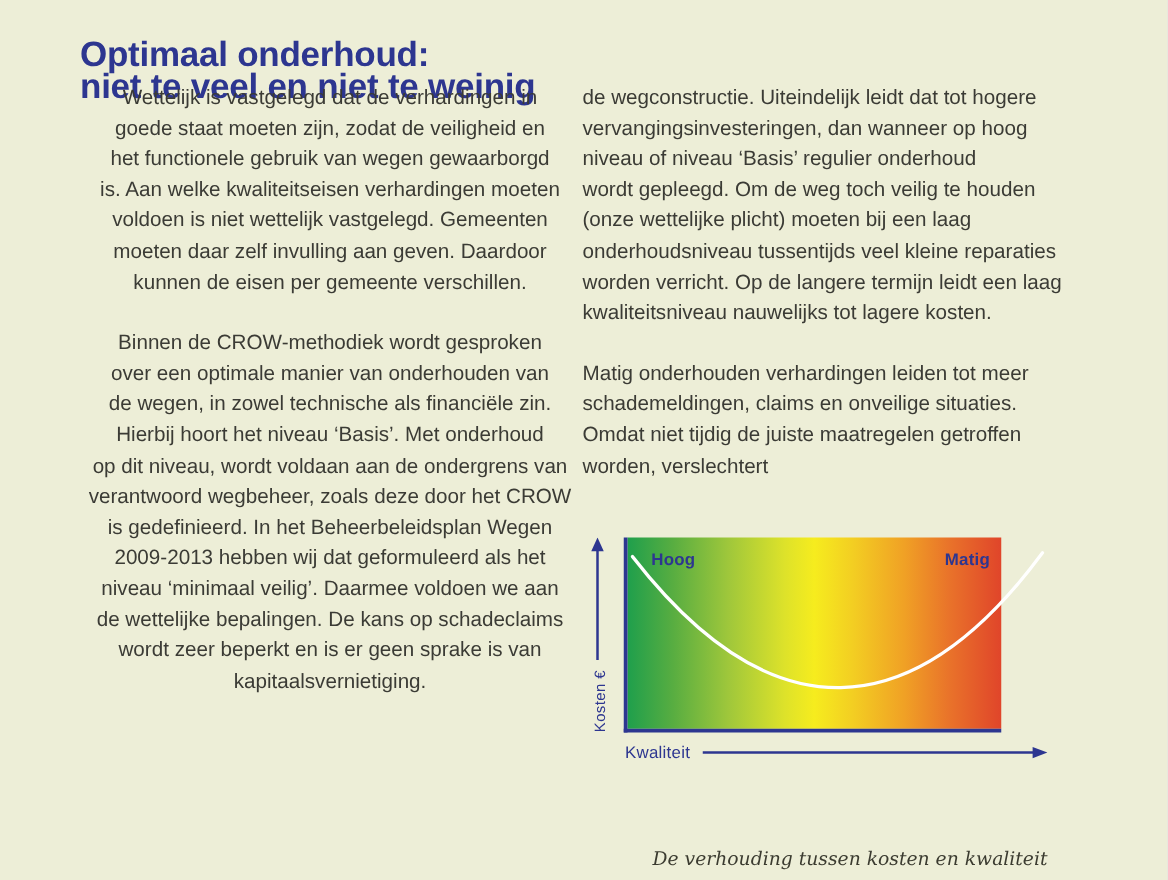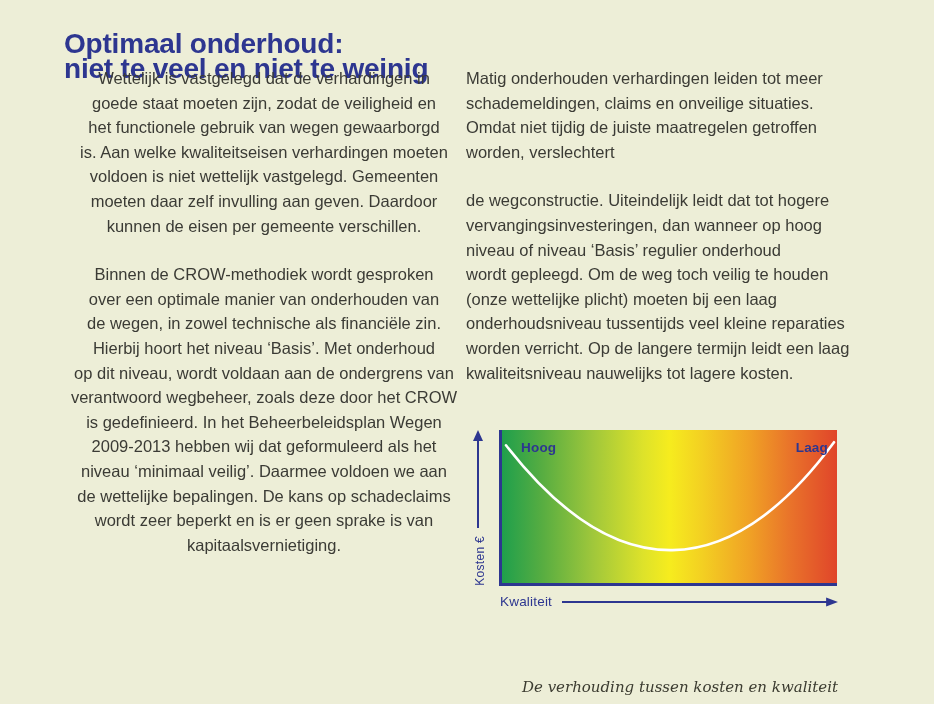--- a/index.html
+++ b/index.html
@@ -57,21 +57,21 @@
     left: 7px;
     bottom: 0;
     writing-mode: vertical-rl;
     transform: rotate(180deg);
     font-size: 12px;
     color: #2d3690;
     letter-spacing: 0.3px;
   }
   .plot {
     position: relative;
-    width: 338px;
+    width: 302px;
     height: 156px;
     flex: none;
     border-left: 3px solid #2d3690;
     border-bottom: 3px solid #2d3690;
     background: linear-gradient(90deg,
       #1f9f4c 0%, #57ad41 12%, #9fc73b 27%, #dde22a 42%,
       #f6ec1e 50%, #f3cf22 60%, #f0a125 74%, #e9732a 86%, #e0452a 100%);
   }
   .curve-svg { position: absolute; left: 0; top: 0; width: 336px; height: 153px; }
   .plot-label {
@@ -129,51 +129,51 @@
 verantwoord wegbeheer, zoals deze door het CROW
 is gedefinieerd. In het Beheerbeleidsplan Wegen
 2009-2013 hebben wij dat geformuleerd als het
 niveau ‘minimaal veilig’. Daarmee voldoen we aan
 de wettelijke bepalingen. De kans op schadeclaims
 wordt zeer beperkt en is er geen sprake is van
 kapitaalsvernietiging.</p>
   </div>
 
   <div class="col col-right">
-    <p class="body-par">Matig onderhouden verhardingen leiden tot meer
-schademeldingen, claims en onveilige situaties.
-Omdat niet tijdig de juiste maatregelen getroffen
-worden, verslechtert</p>
     <p class="body-par">de wegconstructie. Uiteindelijk leidt dat tot hogere
 vervangingsinvesteringen, dan wanneer op hoog
 niveau of niveau ‘Basis’ regulier onderhoud
 wordt gepleegd. Om de weg toch veilig te houden
 (onze wettelijke plicht) moeten bij een laag
 onderhoudsniveau tussentijds veel kleine reparaties
 worden verricht. Op de langere termijn leidt een laag
 kwaliteitsniveau nauwelijks tot lagere kosten.</p>
+    <p class="body-par">Matig onderhouden verhardingen leiden tot meer
+schademeldingen, claims en onveilige situaties.
+Omdat niet tijdig de juiste maatregelen getroffen
+worden, verslechtert</p>
   </div>
 
   <div class="chart">
     <div class="chart-row">
 
       <div class="y-axis">
         <svg class="y-arrow" width="14" height="100" viewBox="0 0 14 100">
           <line x1="7" y1="9" x2="7" y2="98" stroke="#2d3690" stroke-width="2"></line>
           <polygon points="7,0 2,11 12,11" fill="#2d3690"></polygon>
         </svg>
         <span class="y-label">Kosten €</span>
       </div>
 
       <div class="plot">
         <svg class="curve-svg" viewBox="0 0 336 150" preserveAspectRatio="none">
           <path d="M4,15 C115,155 228,150 332,12" fill="none" stroke="#ffffff" stroke-width="2.6" stroke-linecap="round"></path>
         </svg>
         <span class="plot-label hoog">Hoog</span>
-        <span class="plot-label laag">Laag</span>
+        <span class="plot-label laag">Matig</span>
       </div>
     </div>
 
     <div class="x-axis-row">
       <span class="x-label">Kwaliteit</span>
       <svg class="x-arrow" viewBox="0 0 280 12" preserveAspectRatio="none">
         <line x1="0" y1="6" x2="270" y2="6" stroke="#2d3690" stroke-width="2"></line>
         <polygon points="280,6 268,1.5 268,10.5" fill="#2d3690"></polygon>
       </svg>
     </div>

